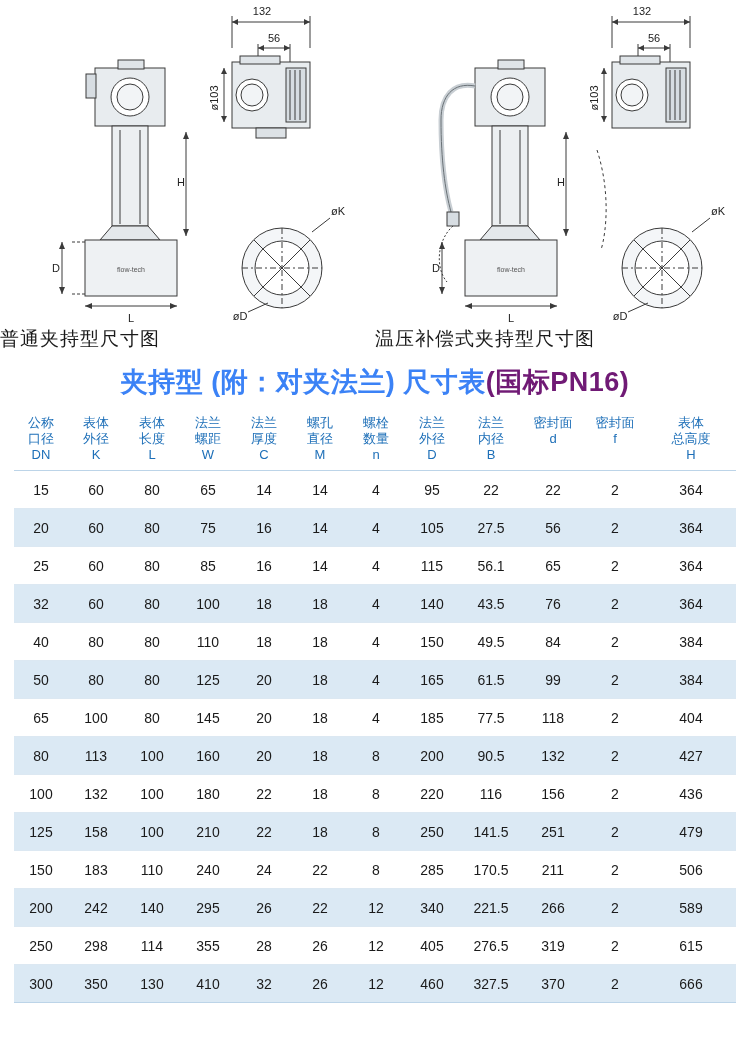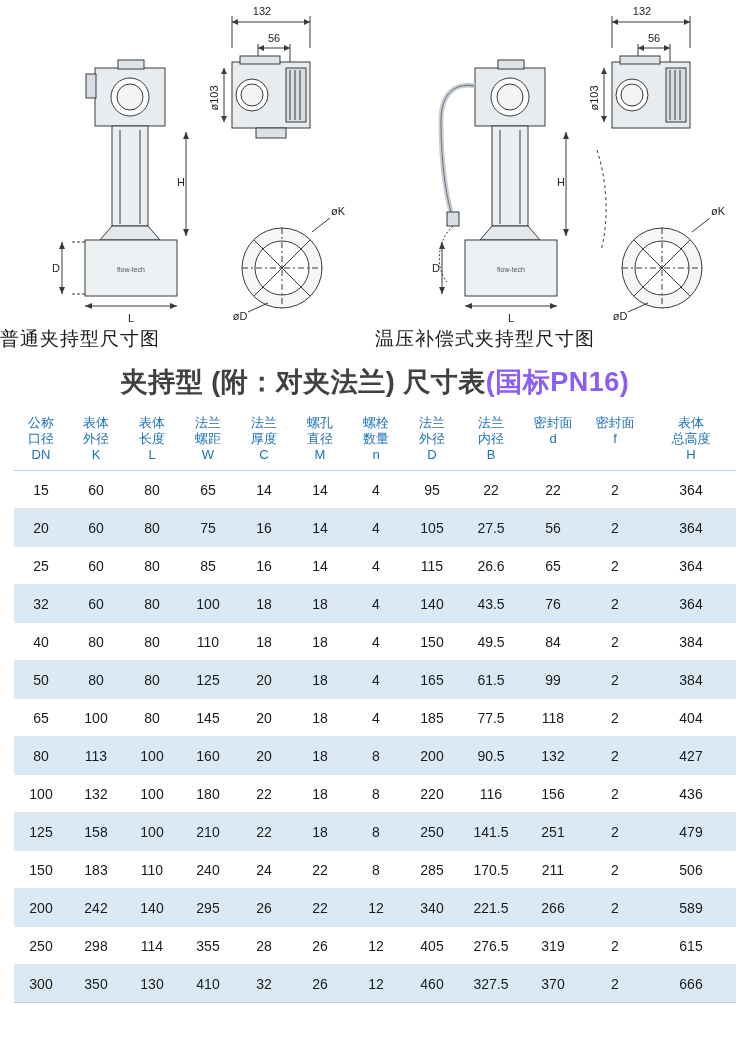--- a/index.html
+++ b/index.html
@@ -53,22 +53,22 @@
 
   
   .title-row {
     text-align: center;
     margin-top: 4px;
     margin-bottom: 10px;
     font-size: 27px;
     font-weight: bold;
     letter-spacing: 0.5px;
   }
-  .title-row .black { color: #404040; }
-  .title-row .red { color: #8b5cf6; }
+  .title-row .black { color: #3b82f6; }
+  .title-row .red { color: #701a75; }
 
   
   table.dims {
     border-collapse: collapse;
     width: 722px;
     margin: 0 14px;
     table-layout: fixed;
   }
   table.dims th {
     color: #1d6fb8;
@@ -403,21 +403,21 @@
       </tr>
       <tr>
         <td>25</td>
         <td>60</td>
         <td>80</td>
         <td>85</td>
         <td>16</td>
         <td>14</td>
         <td>4</td>
         <td>115</td>
-        <td>26.6</td>
+        <td>56.1</td>
         <td>65</td>
         <td>2</td>
         <td>364</td>
       </tr>
       <tr>
         <td>32</td>
         <td>60</td>
         <td>80</td>
         <td>100</td>
         <td>18</td>

